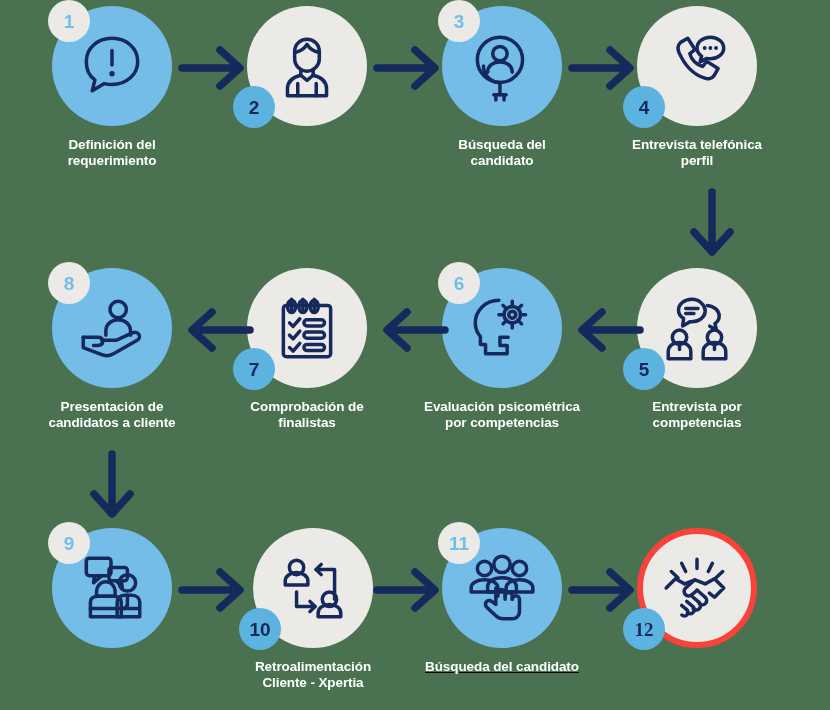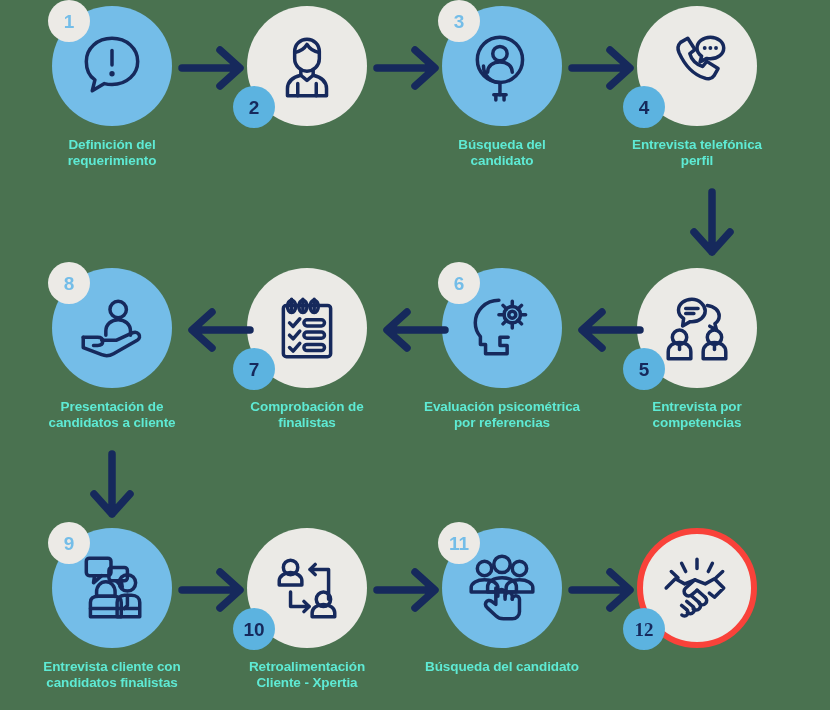--- a/index.html
+++ b/index.html
@@ -37,21 +37,21 @@
   }
   .badge.grey{background:#eceae6;color:#74bde8;}
   .badge.blue{background:#5cb3e0;color:#16295c;}
   .badge.tl{left:-4px;top:-6px;}
   .badge.bl{left:-14px;top:80px;}
 
   
   .caption{
     margin-top:11px;
     text-align:center;
-    color:#5eead4;
+    color:#ffffff;
     font-size:13.5px;
     font-weight:bold;
     line-height:1.18;
     letter-spacing:-0.1px;
     white-space:pre-line;
   }
 
   
   .arrow{position:absolute;}
   .arrow svg{display:block;}
@@ -148,21 +148,21 @@
           <svg width="74" height="74" viewBox="0 0 72 72">
             <path fill="none" stroke="#16295c" stroke-width="3.4" stroke-linecap="round" stroke-linejoin="round" d="M33 9C20 9 10 19 10 31c0 5.5 2 10 5 13.5V52h5v9h21v-8h-7v-8h8"></path>
             <circle cx="46" cy="23" r="8" fill="none" stroke="#16295c" stroke-width="3.4" stroke-linecap="round" stroke-linejoin="round"></circle>
             <circle cx="46" cy="23" r="3.4" fill="none" stroke="#16295c" stroke-width="3.4" stroke-linecap="round" stroke-linejoin="round"></circle>
             <path fill="none" stroke="#16295c" stroke-width="3.4" stroke-linecap="round" stroke-linejoin="round" d="M46 10v5M46 31v5M33 23h5M54 23h5M37 14l3.5 3.5M51.5 28.5L55 32M55 14l-3.5 3.5M40.5 28.5L37 32"></path>
           </svg>
         </div>
         <div class="badge grey tl">6</div>
       </div>
       <div class="caption">Evaluación psicométrica
-por referencias</div>
+por competencias</div>
     </div>
     <div class="node" style="left: 222px; top: 268px;">
       <div class="disc-wrap">
         <div class="disc grey">
           <svg width="74" height="74" viewBox="0 0 72 72">
             <rect x="13" y="14" width="46" height="50" rx="3" fill="none" stroke="#16295c" stroke-width="3.4" stroke-linecap="round" stroke-linejoin="round"></rect>
             <path fill="none" stroke="#16295c" stroke-width="3.4" stroke-linecap="round" stroke-linejoin="round" d="M21 8v10M32 8v10M43 8v10"></path>
             <ellipse cx="21" cy="15" rx="4" ry="6" fill="none" stroke="#16295c" stroke-width="3.4" stroke-linecap="round" stroke-linejoin="round"></ellipse>
             <ellipse cx="32" cy="15" rx="4" ry="6" fill="none" stroke="#16295c" stroke-width="3.4" stroke-linecap="round" stroke-linejoin="round"></ellipse>
             <ellipse cx="43" cy="15" rx="4" ry="6" fill="none" stroke="#16295c" stroke-width="3.4" stroke-linecap="round" stroke-linejoin="round"></ellipse>
@@ -205,43 +205,41 @@
             <path fill="none" stroke="#16295c" stroke-width="3.4" stroke-linecap="round" stroke-linejoin="round" d="M21 40c0-6 4-10 9-10s9 4 9 10v4H21z"></path>
             <path fill="none" stroke="#16295c" stroke-width="3.4" stroke-linecap="round" stroke-linejoin="round" d="M15 64V50c0-4 3-6 8-6h14c5 0 8 2 8 6v14z"></path>
             <circle cx="51" cy="31" r="8" fill="none" stroke="#16295c" stroke-width="3.4" stroke-linecap="round" stroke-linejoin="round"></circle>
             <path fill="none" stroke="#16295c" stroke-width="3.4" stroke-linecap="round" stroke-linejoin="round" d="M41 64V50c0-4 3-7 7-7h7c5 0 8 3 8 7v14z"></path>
             <path fill="none" stroke="#16295c" stroke-width="3.4" stroke-linecap="round" stroke-linejoin="round" d="M51 43v10l-3 3"></path>
             <path fill="none" stroke="#16295c" stroke-width="3.4" stroke-linecap="round" stroke-linejoin="round" d="M15 56h30M41 56h20"></path>
           </svg>
         </div>
         <div class="badge grey tl">9</div>
       </div>
-      <div class="caption">Entrevista cliente con
-candidatos finalistas</div>
-    </div>
-    <div class="node" style="left: 222px; top: 528px;">
+    </div>
+    <div class="node" style="left: 228px; top: 528px;">
       <div class="disc-wrap">
         <div class="disc grey">
           <svg width="74" height="74" viewBox="0 0 72 72">
             <circle cx="20" cy="16" r="7" fill="none" stroke="#16295c" stroke-width="3.4" stroke-linecap="round" stroke-linejoin="round"></circle>
             <path fill="none" stroke="#16295c" stroke-width="3.4" stroke-linecap="round" stroke-linejoin="round" d="M9 33v-4c0-4.4 4.9-8 11-8s11 3.6 11 8v4z"></path>
             <circle cx="52" cy="47" r="7" fill="none" stroke="#16295c" stroke-width="3.4" stroke-linecap="round" stroke-linejoin="round"></circle>
             <path fill="none" stroke="#16295c" stroke-width="3.4" stroke-linecap="round" stroke-linejoin="round" d="M41 64v-4c0-4.4 4.9-8 11-8s11 3.6 11 8v4z"></path>
             <path fill="none" stroke="#16295c" stroke-width="3.4" stroke-linecap="round" stroke-linejoin="round" d="M39 18h18v29"></path>
             <path fill="none" stroke="#16295c" stroke-width="3.4" stroke-linecap="round" stroke-linejoin="round" d="M44 13l-5 5 5 5"></path>
             <path fill="none" stroke="#16295c" stroke-width="3.4" stroke-linecap="round" stroke-linejoin="round" d="M20 40v14h18"></path>
             <path fill="none" stroke="#16295c" stroke-width="3.4" stroke-linecap="round" stroke-linejoin="round" d="M33 49l5 5-5 5"></path>
           </svg>
         </div>
         <div class="badge blue bl">10</div>
       </div>
       <div class="caption">Retroalimentación
 Cliente - Xpertia</div>
     </div>
-    <div class="node" style="left: 417px; top: 528px;">
+    <div class="node" style="left: 417px; top: 528px; text-decoration: underline;">
       <div class="disc-wrap">
         <div class="disc blue">
           <svg width="74" height="74" viewBox="0 0 72 72">
             <circle cx="19" cy="17" r="7" fill="none" stroke="#16295c" stroke-width="3.4" stroke-linecap="round" stroke-linejoin="round"></circle>
             <circle cx="36" cy="13" r="8" fill="none" stroke="#16295c" stroke-width="3.4" stroke-linecap="round" stroke-linejoin="round"></circle>
             <circle cx="53" cy="17" r="7" fill="none" stroke="#16295c" stroke-width="3.4" stroke-linecap="round" stroke-linejoin="round"></circle>
             <path fill="none" stroke="#16295c" stroke-width="3.4" stroke-linecap="round" stroke-linejoin="round" d="M6 40v-4c0-5 5.8-8 13-8s13 3 13 8v4z"></path>
             <path fill="none" stroke="#16295c" stroke-width="3.4" stroke-linecap="round" stroke-linejoin="round" d="M22 40v-5c0-5.6 6.3-9 14-9s14 3.4 14 9v5z"></path>
             <path fill="none" stroke="#16295c" stroke-width="3.4" stroke-linecap="round" stroke-linejoin="round" d="M40 40v-4c0-5 5.8-8 13-8s13 3 13 8v4z"></path>
             <path fill="none" stroke="#16295c" stroke-width="3.4" stroke-linecap="round" stroke-linejoin="round" d="M30 36v16l-4-3c-2-1.5-4.6-1-5.6 1s-.3 4 1.6 5.6L30 63c2 2 4.5 3 7.5 3H46c4 0 7-3 7-7V47c0-2-1.6-3.5-3.5-3.5S46 45 46 47"></path>

